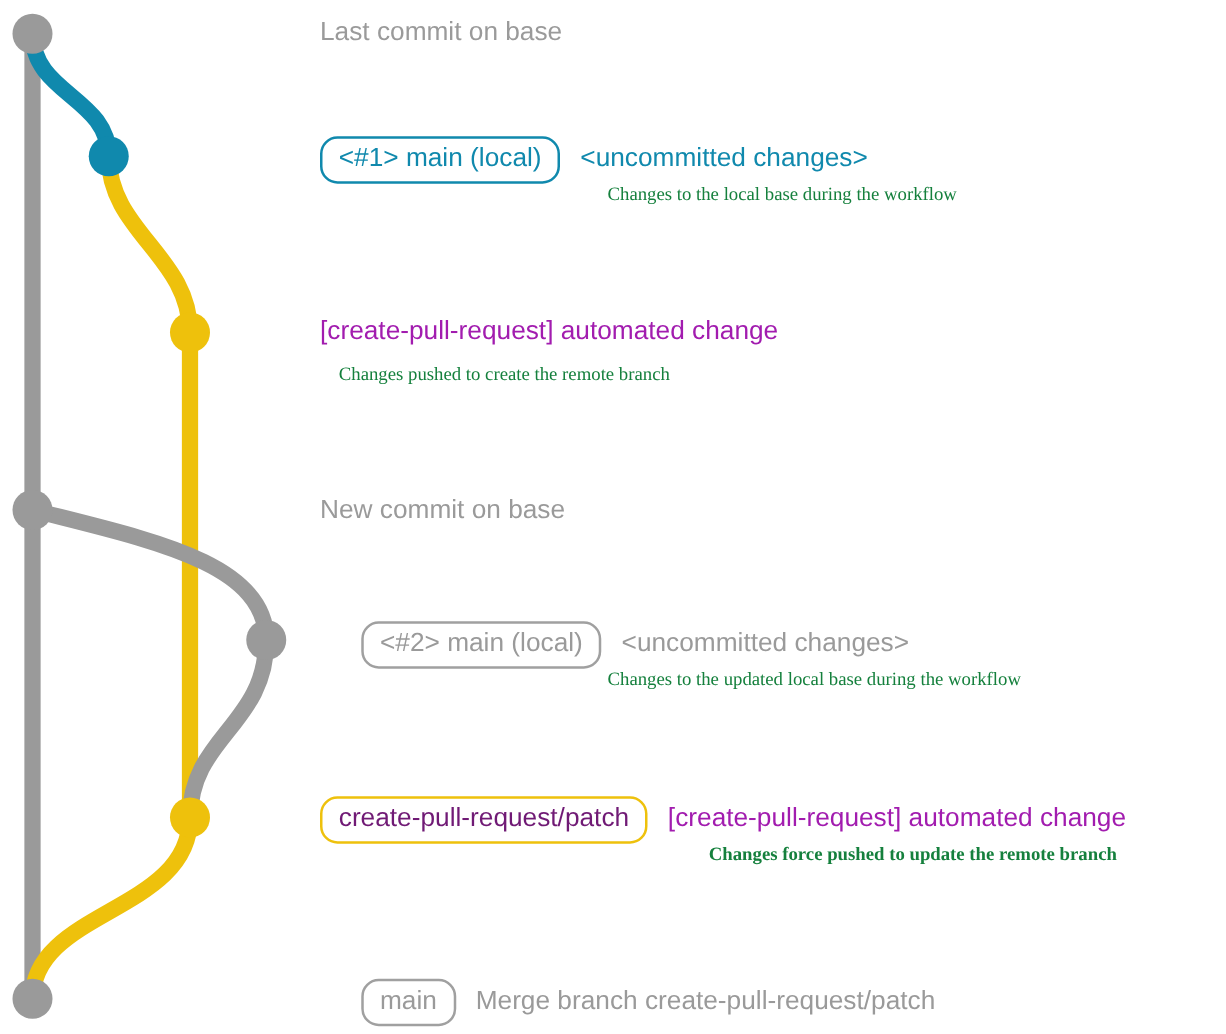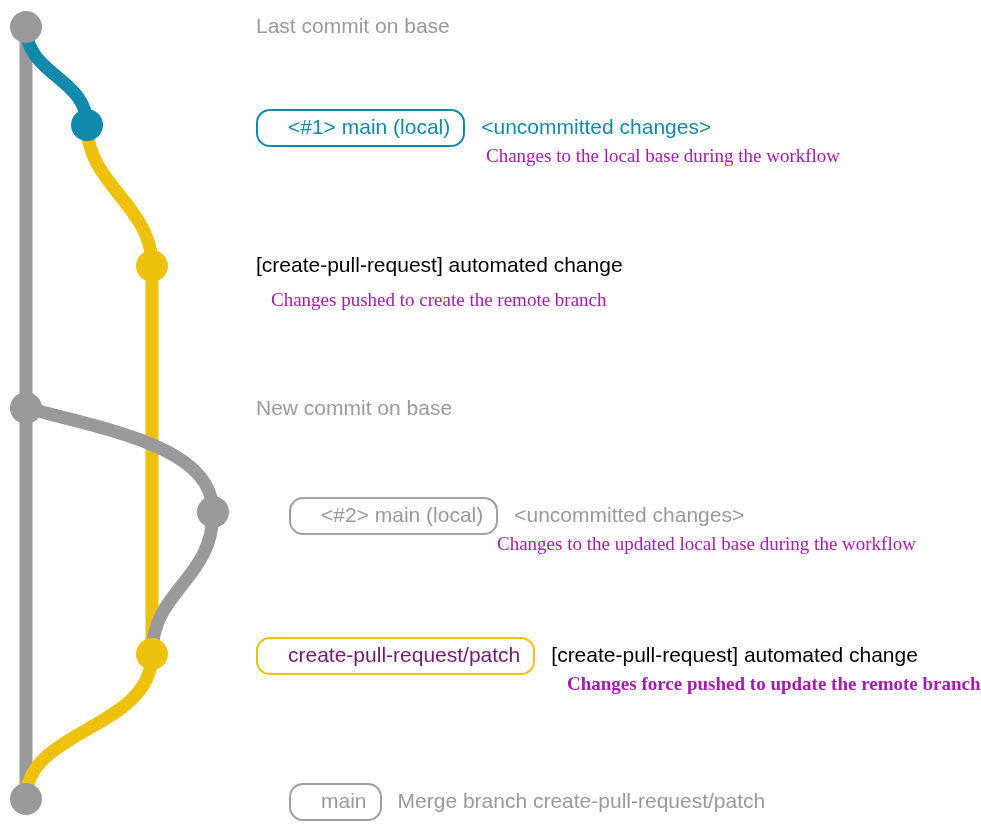--- a/index.html
+++ b/index.html
@@ -34,44 +34,44 @@
   }
   .commit-title {
     font-family: "Liberation Sans", sans-serif;
     font-size: 21px;
     line-height: 24px;
     letter-spacing: 0px;
   }
   .commit-sub {
     position: absolute;
     font-family: "Liberation Serif", serif;
-    font-size: 19px;
+    font-size: 15px;
     line-height: 22px;
-    color: #a21caf;
+    color: #15803d;
     white-space: nowrap;
   }
   .ref-tag {
     display: inline-block;
     border-style: solid;
     border-width: 2px;
     border-radius: 14px;
-    padding: 4px 13px 6px 30px;
+    padding: 4px 13px 6px 13px;
     font-family: "Liberation Sans", sans-serif;
     font-size: 21px;
     line-height: 24px;
     background: #ffffff;
     box-sizing: border-box;
   }
   .ref-gray  { border-color: #a0a0a0; color: #9a9a9a; margin-left: 33px; }
   .ref-blue  { border-color: #1089ad; color: #1089ad; }
   .ref-yellow{ border-color: #eec10c; color: #701a75; }
 
   .t-gray   { color: #9a9a9a; }
   .t-blue   { color: #1089ad; }
-  .t-yellow { color: #000000; }
+  .t-yellow { color: #a21caf; }
 
   .tag-gap { display: inline-block; width: 16px; }
 </style>
 </head>
 <body>
 
 <div id="stage">
 
   <svg id="graph-svg" viewBox="0 0 981 827" xmlns="http://www.w3.org/2000/svg">
 
@@ -116,21 +116,21 @@
 
   <div class="row" style="left:256px; top:396px;">
     <span class="commit-title t-gray">New commit on base</span>
   </div>
 
   <div class="row" style="left:256px; top:497px;">
     <span class="ref-tag ref-gray">&lt;#2&gt; main (local)</span>
     <span class="tag-gap"></span>
     <span class="commit-title t-gray">&lt;uncommitted changes&gt;</span>
   </div>
-  <div class="commit-sub" style="left:497px; top:533px;">Changes to the updated local base during the workflow</div>
+  <div class="commit-sub" style="left:486px; top:533px;">Changes to the updated local base during the workflow</div>
 
   <div class="row" style="left:256px; top:637px;">
     <span class="ref-tag ref-yellow">create-pull-request/patch</span>
     <span class="tag-gap"></span>
     <span class="commit-title t-yellow">[create-pull-request] automated change</span>
   </div>
   <div class="commit-sub" style="left:567px; top:673px;font-weight:bold;">Changes force pushed to update the remote branch</div>
 
   <div class="row" style="left:256px; top:783px;">
     <span class="ref-tag ref-gray">main</span>

